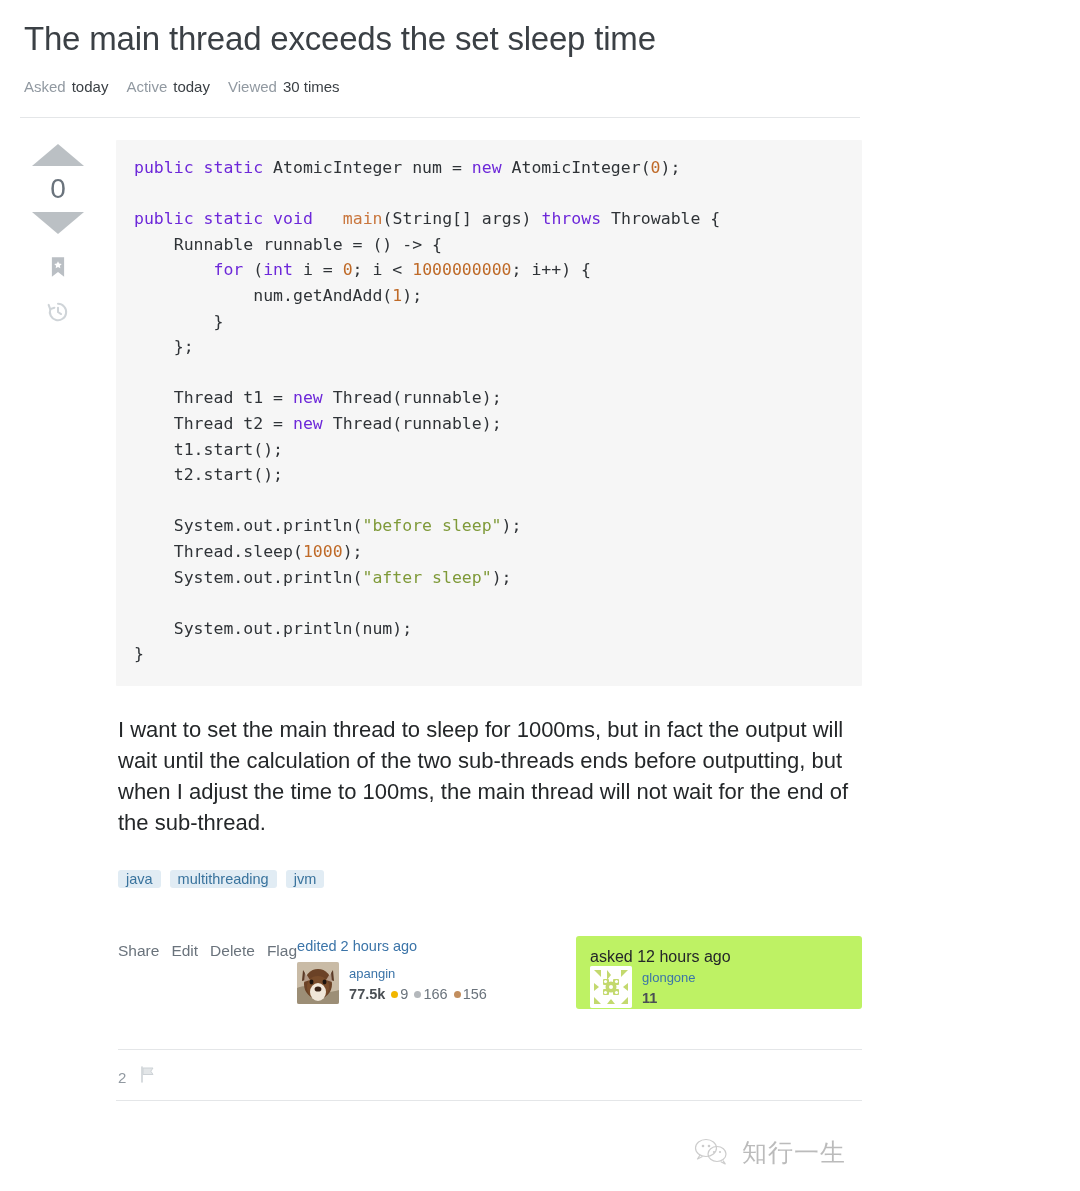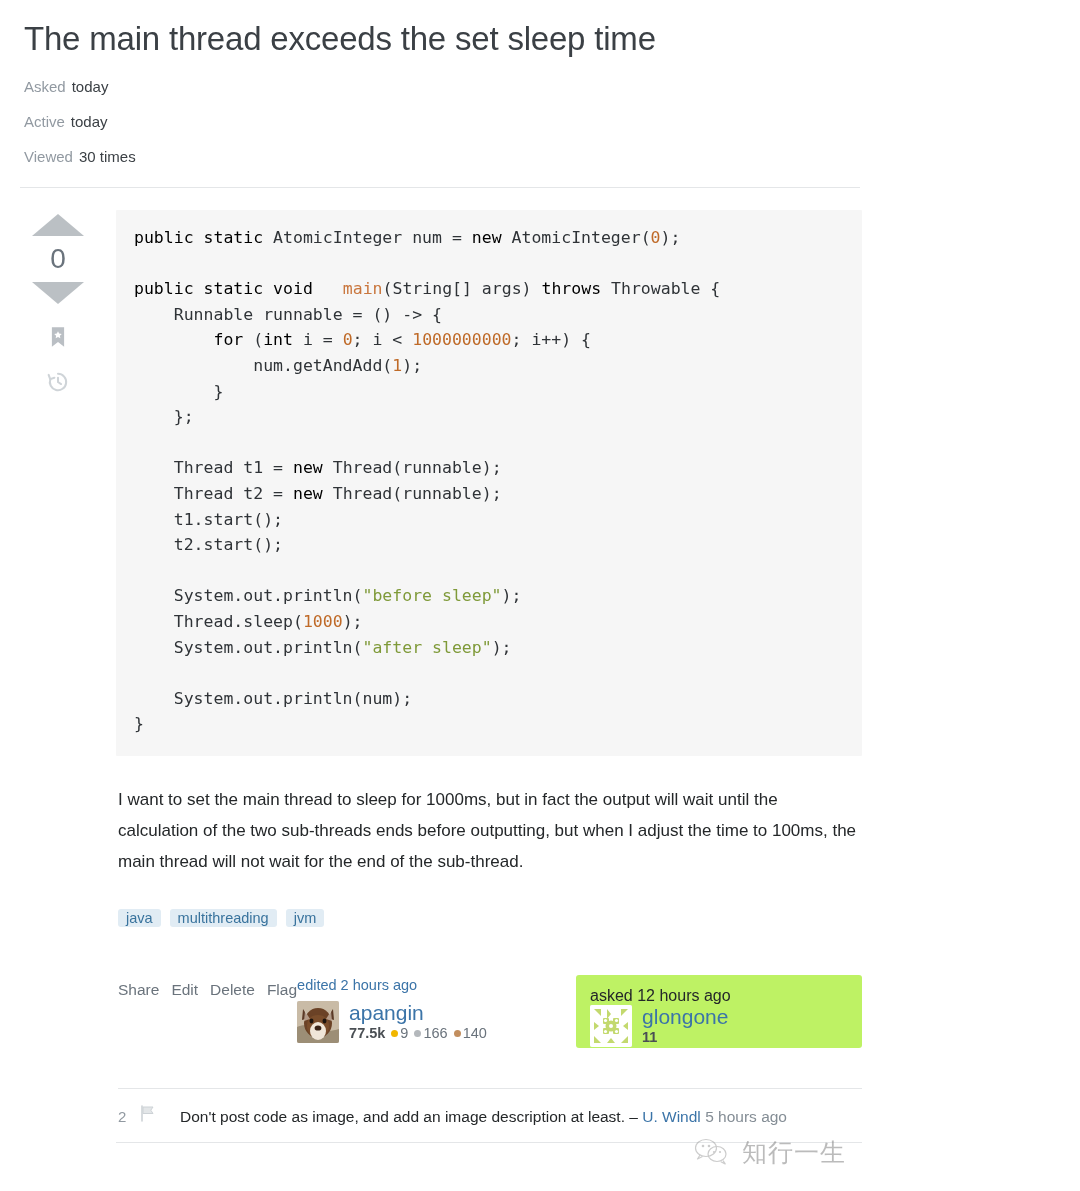--- a/index.html
+++ b/index.html
@@ -34,21 +34,20 @@
     padding: 18px 0 0 6px;
     letter-spacing: -0.2px;
   }
   .q-meta {
     padding: 18px 0 0 6px;
     font-size: 15px;
     color: #6a737c;
     display: flex;
     align-items: baseline;
     gap: 18px;
-    flex-direction: column;
   }
   .q-meta .mi { display: inline-flex; gap: 6px; }
   .q-meta .mi-label { color: #9199a1; }
   .q-meta .mi-value { color: #3b4045; }
   .hr-top {
     margin: 22px 2px 0 2px;
     border: 0;
     border-top: 1px solid #e4e6e8;
   }
 
@@ -102,27 +101,27 @@
     margin: 0;
     padding: 16px 18px 18px 18px;
     font-family: "Liberation Mono", "DejaVu Sans Mono", monospace;
     font-size: 16.5px;
     line-height: 24.6px;
     color: #2f3337;
     white-space: pre;
     overflow: hidden;
     border-radius: 1px;
   }
-  .k   { color: #000000; }   
+  .k   { color: #6d28d9; }   
   .num { color: #bf6a28; }   
   .str { color: #7f9a39; }   
   .fn  { color: #c9763d; padding-left: 20px; }   
 
   .q-body {
-    font-size: 17px;
+    font-size: 22px;
     line-height: 31px;
     color: #242729;
     padding: 28px 0 0 2px;
     max-width: 940px;
   }
 
   
   .tags {
     padding: 32px 0 0 2px;
     display: flex;
@@ -169,21 +168,21 @@
   .usercard .when.link { color: #3b74a8; }
   .uc-row { display: flex; gap: 10px; align-items: flex-start; }
   .avatar {
     width: 42px; height: 42px;
     flex: 0 0 42px;
     border-radius: 2px;
     overflow: hidden;
     background: #ddd;
   }
   .uc-info { line-height: 21px; padding-top: 1px; }
-  .uc-name { color: #3b74a8; font-size: 21px; }
+  .uc-name { color: #3b74a8; font-size: 13px; }
   .uc-rep { color: #6a737c; font-size: 14.5px; }
   .uc-rep b { color: #4a4f54; font-weight: bold; }
   .badge-dot {
     display: inline-block;
     width: 7px; height: 7px;
     border-radius: 50%;
     vertical-align: middle;
     margin: 0 2px 2px 6px;
   }
   .dot-gold   { background: #f1b600; }
@@ -360,21 +359,21 @@
                 <ellipse cx="21" cy="27" rx="3.4" ry="2.6" fill="#3a2418"></ellipse>
                 <ellipse cx="14.5" cy="20" rx="2" ry="2.4" fill="#1d140e"></ellipse>
                 <ellipse cx="27.5" cy="20" rx="2" ry="2.4" fill="#1d140e"></ellipse>
                 <path d="M8 10l5 8-6 2z" fill="#f0e6d8" opacity="0.55"></path>
                 <path d="M34 10l-5 8 6 2z" fill="#f0e6d8" opacity="0.55"></path>
               </svg>
             </div>
             <div class="uc-info">
               <div class="uc-name">apangin</div>
               <div class="uc-rep">
-                <b>77.5k</b><span class="badge-dot dot-gold"></span><span>9</span><span class="badge-dot dot-silver"></span><span>166</span><span class="badge-dot dot-bronze"></span><span>140</span>
+                <b>77.5k</b><span class="badge-dot dot-gold"></span><span>9</span><span class="badge-dot dot-silver"></span><span>166</span><span class="badge-dot dot-bronze"></span><span>156</span>
               </div>
             </div>
           </div>
         </div>
 
         <div class="asker-card">
           <div class="when">asked 12 hours ago</div>
           <div class="uc-row">
             <div class="avatar">
               <svg width="42" height="42" viewBox="0 0 42 42" aria-hidden="true">
@@ -417,21 +416,20 @@
       <hr class="hr-comments">
 
       <div class="comment">
         <div class="c-score">2</div>
         <div class="c-flag">
           <svg width="16" height="17" viewBox="0 0 16 17" aria-hidden="true">
             <path d="M2 1v15" stroke="#cdd2d6" stroke-width="1.6" stroke-linecap="round"></path>
             <path d="M3 2h10l-2.2 3.2L13 8.5H3z" fill="#e3e6e8" stroke="#cdd2d6" stroke-width="1"></path>
           </svg>
         </div>
-        <div class="c-text"><span>Don't post code as image, and add an image description at least.</span> <span class="c-dash">–</span> <span class="c-user">U. Windl</span> <span class="c-when">5 hours ago</span></div>
       </div>
 
 
     </div>
   </div>
 
   <div class="watermark">
     <span>
       <svg width="34" height="28" viewBox="0 0 34 28" aria-hidden="true">
         <ellipse cx="12" cy="11" rx="10.5" ry="8.5" fill="none" stroke="#9a9a9a" stroke-width="1.2"></ellipse>

